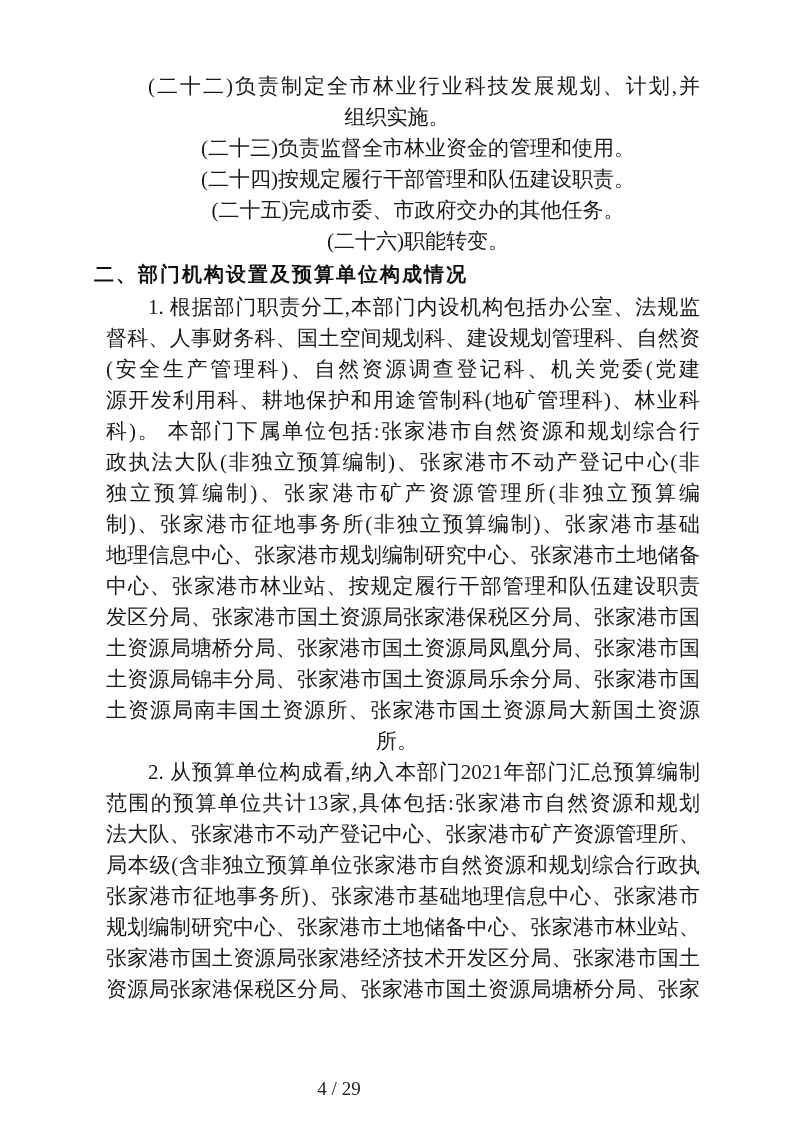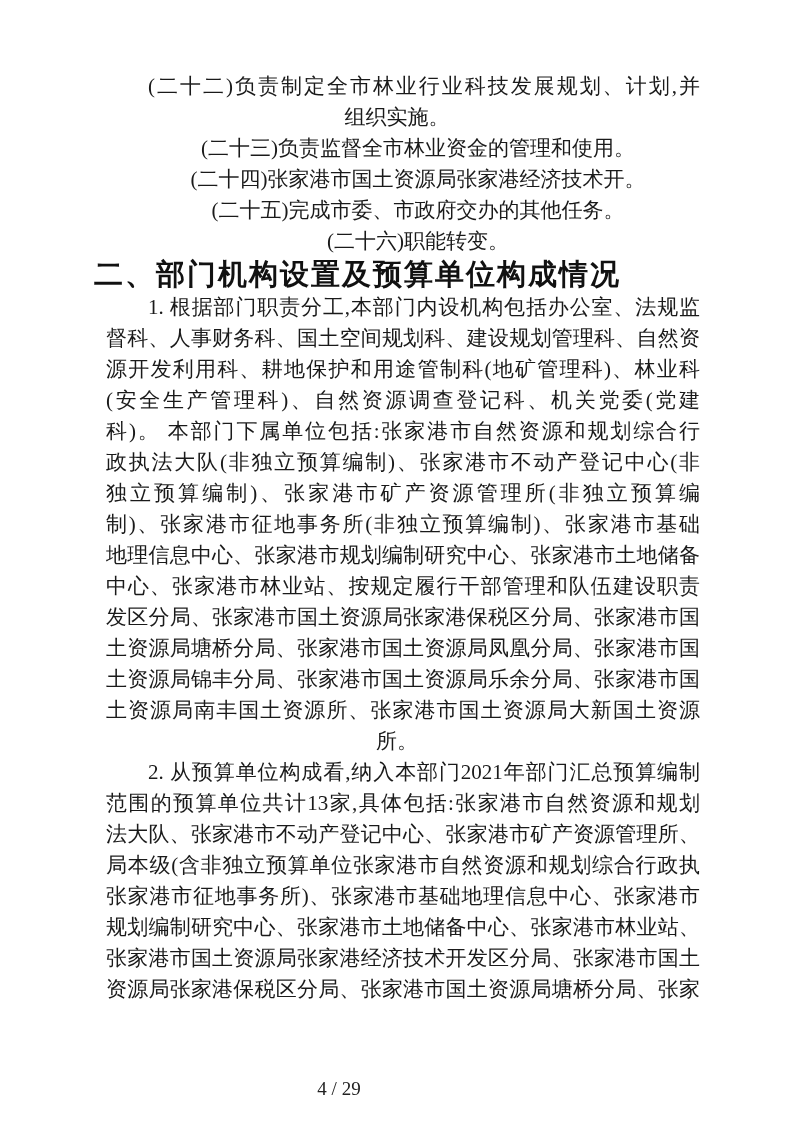--- a/index.html
+++ b/index.html
@@ -28,21 +28,21 @@
     text-align: justify;
     text-align-last: justify;
     text-justify: inter-ideograph;
     margin-left: 12px;
   }
   .line.n { text-align: center; }
   .line.ind { text-indent: 2em; }
   .heading {
     font-family: "Liberation Sans", "DejaVu Sans", sans-serif;
     font-weight: bold;
-    font-size: 29px;
+    font-size: 20px;
     line-height: 35px;
     letter-spacing: 2px;
     color: #111111;
     white-space: nowrap;
   }
   .footer {
     position: absolute;
     left: 0;
     top: 1078px;
     width: 678px;
@@ -53,31 +53,31 @@
   }
 </style>
 </head>
 <body>
 
 <div class="page-body">
 
   <div class="line j ind">(二十二)负责制定全市林业行业科技发展规划、计划,并</div>
   <div class="line n">组织实施。</div>
   <div class="line n ind">(二十三)负责监督全市林业资金的管理和使用。</div>
-  <div class="line n ind">(二十四)张家港市国土资源局张家港经济技术开。</div>
+  <div class="line n ind">(二十四)按规定履行干部管理和队伍建设职责。</div>
   <div class="line n ind">(二十五)完成市委、市政府交办的其他任务。</div>
   <div class="line n ind">(二十六)职能转变。</div>
 
   <div class="heading">二、部门机构设置及预算单位构成情况</div>
 
   <div>
     <div class="line j ind">1. 根据部门职责分工,本部门内设机构包括办公室、法规监</div>
     <div class="line j">督科、人事财务科、国土空间规划科、建设规划管理科、自然资</div>
+    <div class="line j">(安全生产管理科)、自然资源调查登记科、机关党委(党建</div>
     <div class="line j">源开发利用科、耕地保护和用途管制科(地矿管理科)、林业科</div>
-    <div class="line j">(安全生产管理科)、自然资源调查登记科、机关党委(党建</div>
     <div class="line j">科)。 本部门下属单位包括:张家港市自然资源和规划综合行</div>
     <div class="line j">政执法大队(非独立预算编制)、张家港市不动产登记中心(非</div>
     <div class="line j">独立预算编制)、张家港市矿产资源管理所(非独立预算编</div>
     <div class="line j">制)、张家港市征地事务所(非独立预算编制)、张家港市基础</div>
     <div class="line j">地理信息中心、张家港市规划编制研究中心、张家港市土地储备</div>
     <div class="line j">中心、张家港市林业站、按规定履行干部管理和队伍建设职责</div>
     <div class="line j">发区分局、张家港市国土资源局张家港保税区分局、张家港市国</div>
     <div class="line j">土资源局塘桥分局、张家港市国土资源局凤凰分局、张家港市国</div>
     <div class="line j">土资源局锦丰分局、张家港市国土资源局乐余分局、张家港市国</div>
     <div class="line j">土资源局南丰国土资源所、张家港市国土资源局大新国土资源</div>

